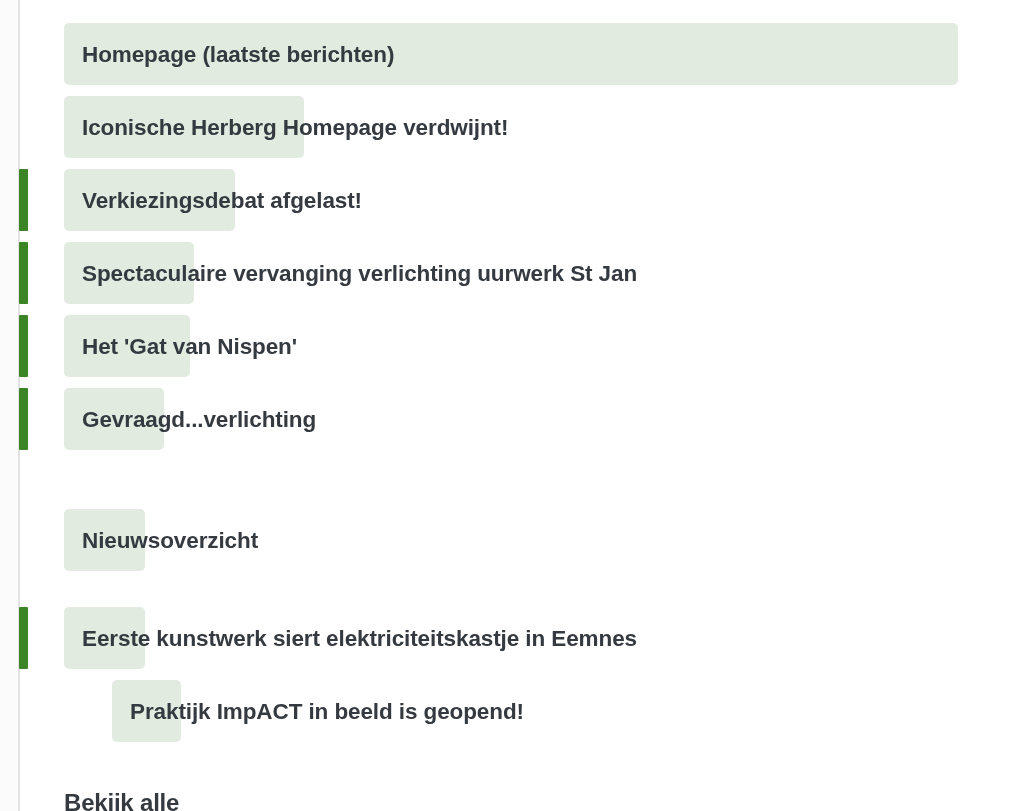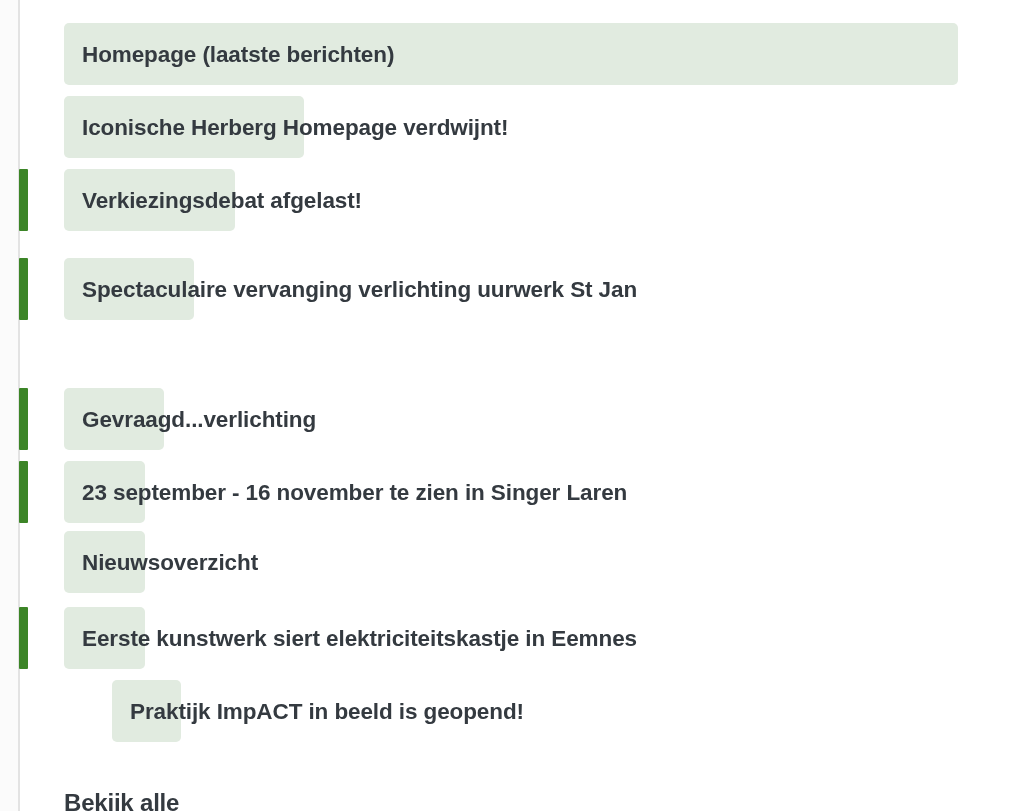--- a/index.html
+++ b/index.html
@@ -110,36 +110,36 @@
     </div>
     <div class="row" style="top: 91px;">
       <div class="row-highlight" style="width: 240px;"></div>
       <div class="row-title">Iconische Herberg Homepage verdwijnt!</div>
     </div>
     <div class="row" style="top: 164px; text-align: center;">
       <div class="row-marker"></div>
       <div class="row-highlight" style="width: 171px;"></div>
       <div class="row-title">Verkiezingsdebat afgelast!</div>
     </div>
-    <div class="row" style="top: 253px;">
+    <div class="row" style="top: 237px;">
       <div class="row-marker"></div>
       <div class="row-highlight" style="width: 130px;"></div>
       <div class="row-title">Spectaculaire vervanging verlichting uurwerk St Jan</div>
+    </div>
+    <div class="row" style="top: 310px;">
+      <div class="row-marker"></div>
+      <div class="row-highlight" style="width: 126px;"></div>
+      <div class="row-title">Het 'Gat van Nispen'</div>
     </div>
     <div class="row" style="top: 383px;">
       <div class="row-marker"></div>
       <div class="row-highlight" style="width: 100px;"></div>
       <div class="row-title">Gevraagd...verlichting</div>
     </div>
-    <div class="row" style="top: 456px;">
-      <div class="row-marker"></div>
-      <div class="row-highlight" style="width: 81px;"></div>
-      <div class="row-title">23 september - 16 november te zien in Singer Laren</div>
-    </div>
-    <div class="row" style="top: 526px;">
+    <div class="row" style="top: 504px;">
       <div class="row-highlight" style="width: 81px;"></div>
       <div class="row-title">Nieuwsoverzicht</div>
     </div>
     <div class="row" style="top: 602px; padding-left: 12px;">
       <div class="row-marker"></div>
       <div class="row-highlight" style="width: 81px;"></div>
       <div class="row-title">Eerste kunstwerk siert elektriciteitskastje in Eemnes</div>
     </div>
     <div class="row" style="top: 675px; margin-left: 48px;">
       <div class="row-highlight" style="width: 69px;"></div>

